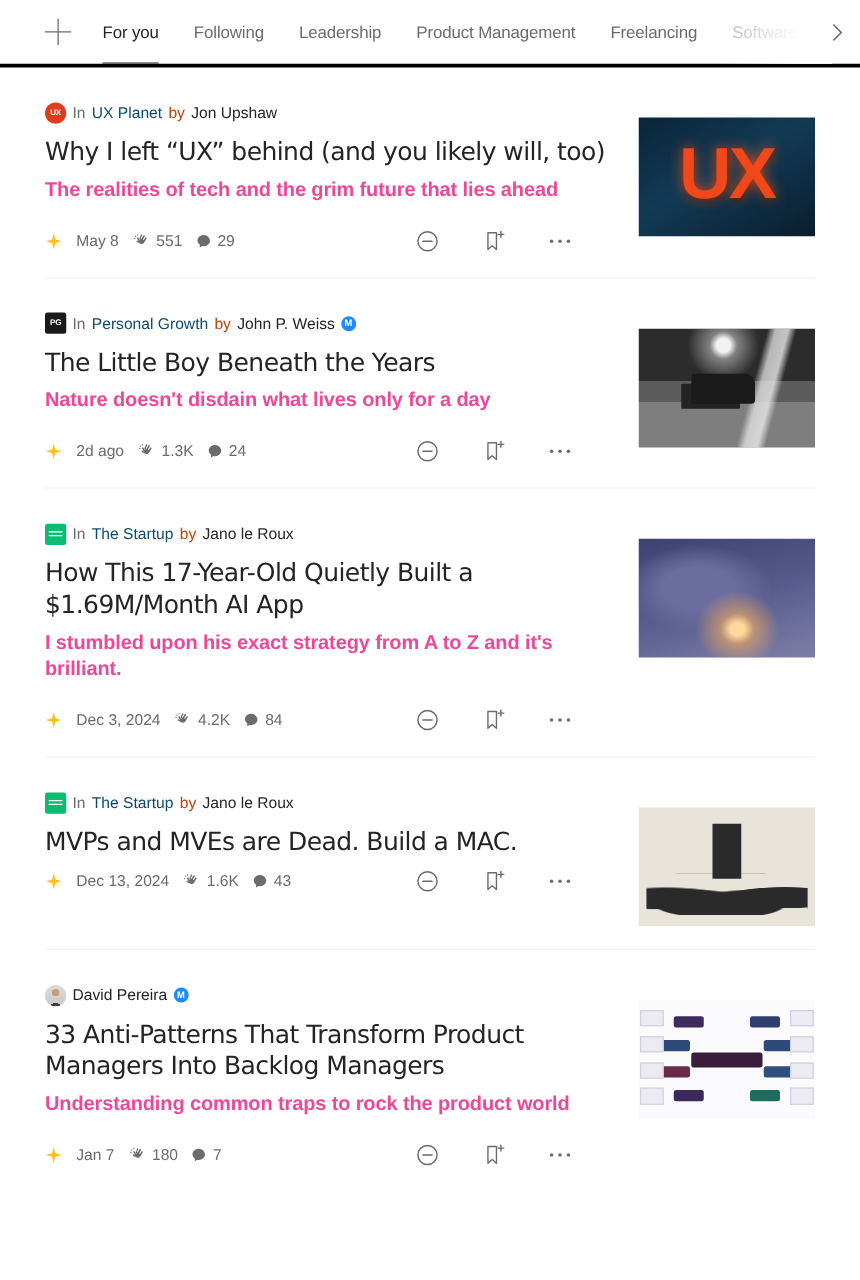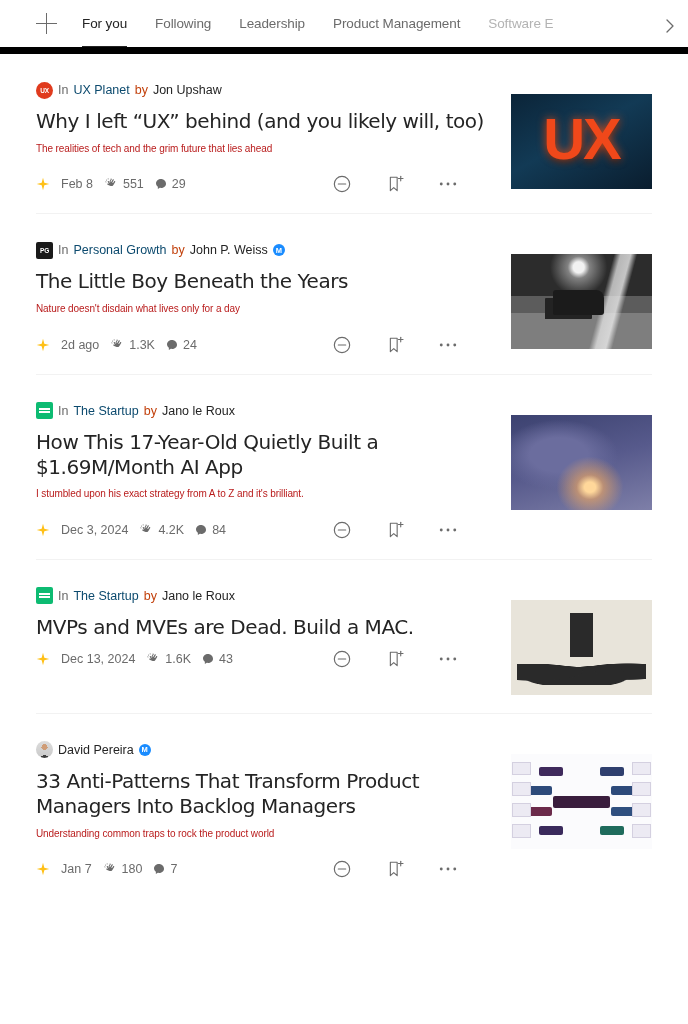--- a/index.html
+++ b/index.html
@@ -13,21 +13,21 @@
     overflow: hidden;
   }
 
   
   .tabbar {
     position: relative;
     height: 54px;
     display: flex;
     align-items: center;
     padding: 0 0 0 36px;
-    border-bottom: 7px solid #000000;
+    border-bottom: 3px solid #000000;
     overflow: hidden;
   }
   .plus-btn {
     width: 22px;
     height: 22px;
     flex: 0 0 auto;
     position: relative;
     margin-right: 24px;
     cursor: pointer;
   }
@@ -159,25 +159,26 @@
   .title {
     font-family: "DejaVu Sans", "Liberation Sans", sans-serif;
     font-size: 20px;
     font-weight: normal;
     line-height: 1.24;
     letter-spacing: -0.45px;
     color: #242424;
     margin-bottom: 8px;
   }
   .subtitle {
-    font-size: 10px;
+    font-size: 16px;
     line-height: 1.36;
-    color: #b91c1c;
+    color: #ec4899;
     letter-spacing: -0.1px;
     margin-bottom: 18px;
+    font-weight: bold;
   }
 
   
   .meta {
     display: flex;
     align-items: center;
     height: 22px;
   }
   .meta-left {
     display: flex;
@@ -285,20 +286,21 @@
 </head>
 <body>
 
 <div class="tabbar">
   <div class="plus-btn"></div>
   <div class="tabs" id="tabs">
       <div class="tab active">For you</div>
       <div class="tab">Following</div>
       <div class="tab">Leadership</div>
       <div class="tab">Product Management</div>
+      <div class="tab">Freelancing</div>
       <div class="tab faded">Software E</div>
     </div>
   <div class="tab-fade"></div>
   <div class="tab-next">
     <svg viewBox="0 0 20 20" width="20" height="20" fill="none" stroke="#6b6b6b" stroke-width="1.3" stroke-linecap="round" stroke-linejoin="round">
       <path d="M7 4l6 6-6 6"></path>
     </svg>
   </div>
 </div>
 
@@ -314,21 +316,21 @@
           <span class="by-by">by</span>
           <span class="by-author">Jon Upshaw</span>
         </div>
         <h2 class="title">Why I left “UX” behind (and you likely will, too)</h2>
         <p class="subtitle">The realities of tech and the grim future that lies ahead</p>
         <div class="meta">
           <div class="meta-left">
             <svg class="star" viewBox="0 0 16 16">
               <path d="M8 0.8 L9.5 6.5 L15.2 8 L9.5 9.5 L8 15.2 L6.5 9.5 L0.8 8 L6.5 6.5 Z" fill="#ffc017"></path>
             </svg>
-            <span>Feb 8</span>
+            <span>May 8</span>
             <span class="stat">
               <svg width="14" height="14" viewBox="0 0 24 24" fill="#6b6b6b">
                 <path d="M11.37 3.2c.3-.5.95-.66 1.45-.36.5.3.66.95.36 1.45l-2.1 3.5 1.3.78 2.6-4.33c.3-.5.95-.66 1.45-.36.5.3.66.95.36 1.45l-2.6 4.33 1.3.78 1.9-3.17c.3-.5.95-.66 1.45-.36.5.3.66.95.36 1.45l-3.1 5.2c-1.2 2-3.8 2.65-5.8 1.45L6.1 13.1c-.5-.3-.66-.95-.36-1.45.3-.5.95-.66 1.45-.36l1.5.9-2.3-3.9c-.3-.5-.13-1.14.37-1.44.5-.3 1.14-.14 1.44.36l1.55 2.6 1.3.78-1.68-2.8 1.99-3.59z"></path>
                 <path d="M4.4 4.1l.9 1.9-1 .5-.9-1.9zM2.2 7.7l1.95.5-.26 1.08-1.95-.5zM7.6 2.2l.1 2.1-1.1.05-.1-2.1z"></path>
               </svg>
               <span>551</span>
             </span>
             <span class="stat">
               <svg width="12" height="12" viewBox="0 0 24 24" fill="#6b6b6b">
                 <path d="M12 2C6.5 2 2 5.9 2 10.7c0 2.7 1.4 5.1 3.7 6.7V22l3.9-2.3c.8.2 1.6.3 2.4.3 5.5 0 10-3.9 10-8.7S17.5 2 12 2z"></path>

